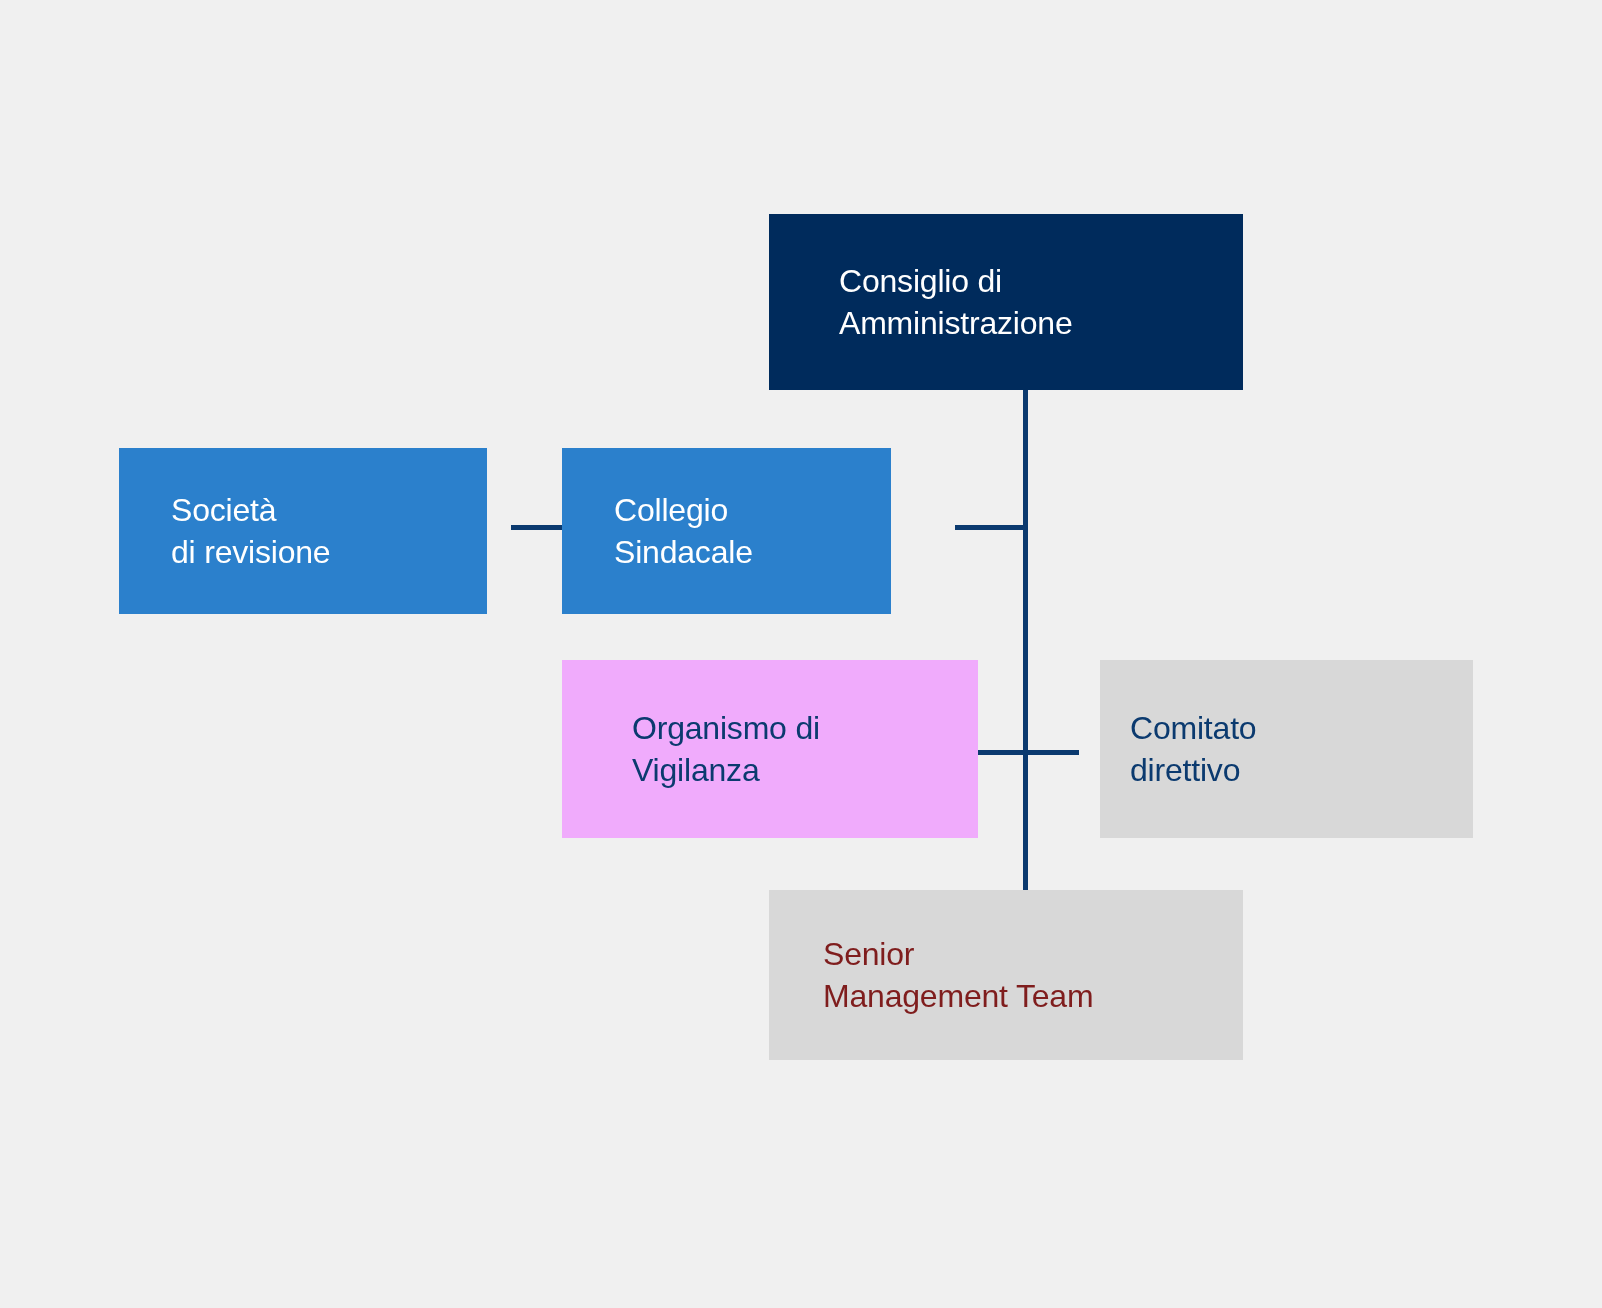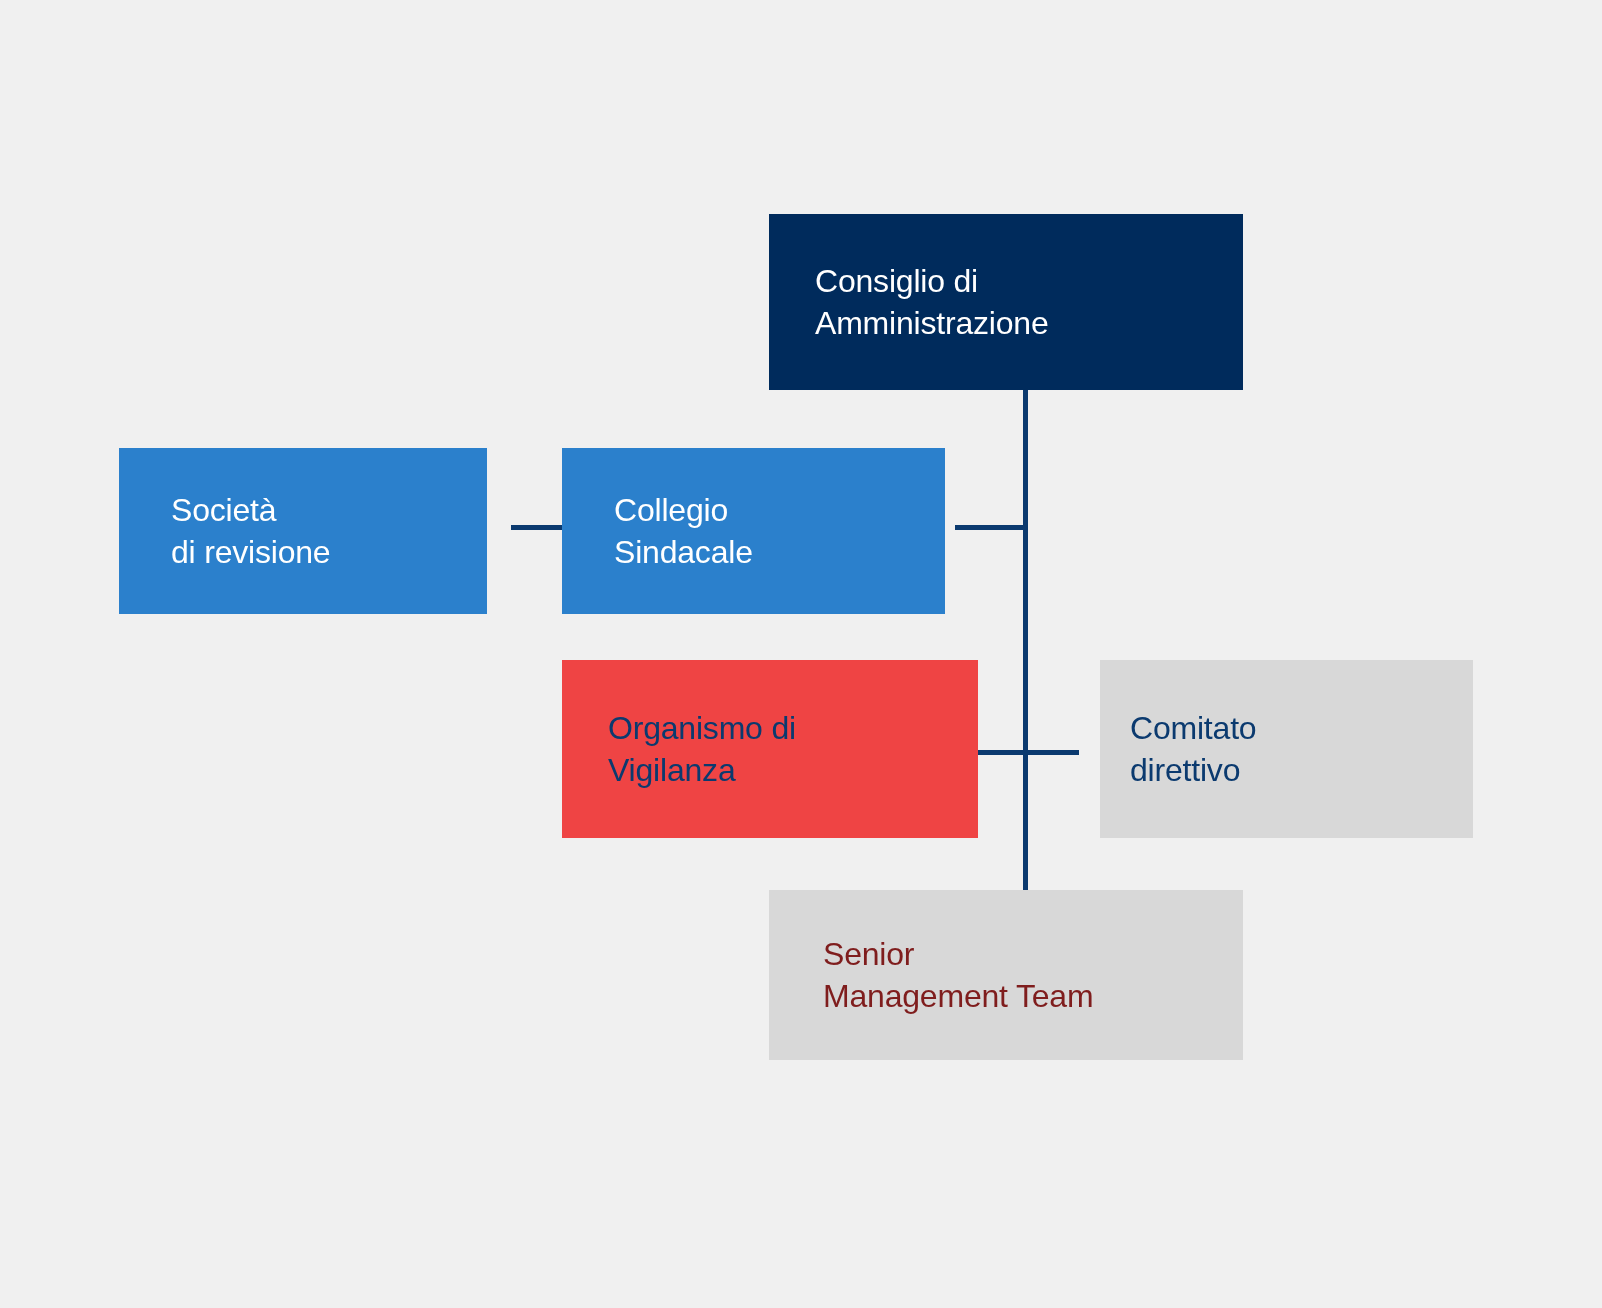--- a/index.html
+++ b/index.html
@@ -18,21 +18,21 @@
     width: 1602px;
     height: 1308px;
     background: #f0f0f0;
   }
   .node {
     position: absolute;
     box-sizing: border-box;
     display: flex;
     flex-direction: column;
     justify-content: center;
-    padding-left: 46px;
+    padding-left: 70px;
     padding-right: 20px;
   }
   .node .node-label {
     font-size: 32px;
     line-height: 1.32;
     letter-spacing: -0.2px;
     font-weight: 500;
     white-space: pre-line;
   }
   .node-board {
@@ -52,34 +52,34 @@
     height: 166px;
     background: #2b80cc;
     padding-left: 52px;
   }
   .node-audit .node-label {
     color: #ffffff;
   }
   .node-statutory {
     left: 562px;
     top: 448px;
-    width: 383px;
+    width: 329px;
     height: 166px;
     background: #2b80cc;
     padding-left: 52px;
   }
   .node-statutory .node-label {
     color: #ffffff;
   }
   .node-supervisory {
     left: 562px;
     top: 660px;
     width: 416px;
     height: 178px;
-    background: #ef4444;
+    background: #f0abfc;
   }
   .node-supervisory .node-label {
     color: #0b3a6f;
   }
   .node-steering {
     left: 1077px;
     top: 660px;
     width: 373px;
     height: 178px;
     background: #d8d8d8;

